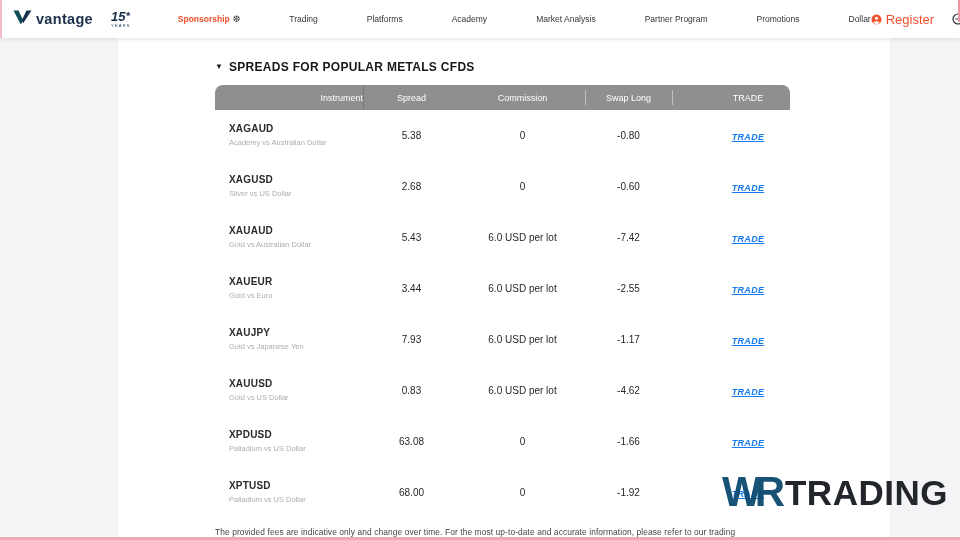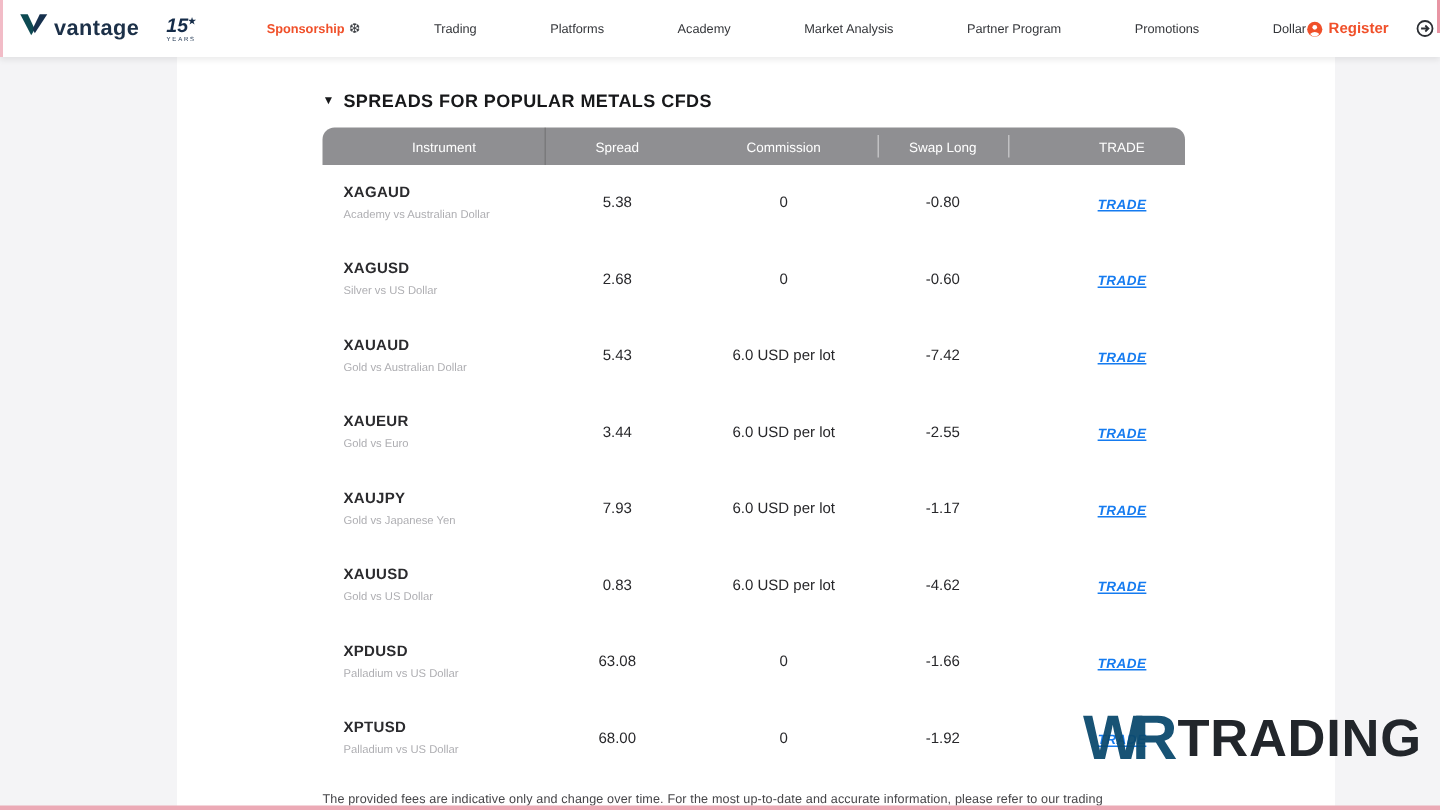--- a/index.html
+++ b/index.html
@@ -25,21 +25,21 @@
   .badge15 .num .star { font-size:6px; vertical-align:super; font-style:normal; }
   .badge15 .yrs { font-size:4px; letter-spacing:1.2px; color:#152c49; margin-top:1px; }
 
   .nav { display:flex; align-items:center; margin-left:13px; gap:15px; }
   .nav-item { font-size:8.5px; font-weight:500; color:#333539; cursor:pointer; white-space:nowrap;padding-left:34px; }
   .nav-item.hot { color:#f0502a; font-weight:700; display:flex; align-items:center; gap:3px; }
   .knot { font-size:9px; color:#3a3d42; font-weight:400; }
 
   .top-actions { margin-left:auto; display:flex; align-items:center; margin-right:4px; }
   .act { display:flex; align-items:center; gap:4px; cursor:pointer; }
-  .act .lbl { font-size:10px; font-weight:700; }
+  .act .lbl { font-size:13px; font-weight:400; }
   .register { color:#f0502a; margin-right:18px; }
   .login { color:#2b2e33; }
   .vdiv { width:1px; height:11px; background:#d8d8da; margin:0 13px; }
   .lang { font-size:8.5px; font-weight:700; color:#25282c; cursor:pointer; }
   .search-wrap { width:14px; height:20px; margin-left:12px; overflow:visible; cursor:pointer; }
 
   
   .panel {
     position:absolute; left:118px; top:38px; width:772px; height:502px;
     background:#ffffff;
@@ -56,21 +56,21 @@
   .spread-table { position:absolute; left:215px; top:85px; width:575px; z-index:4; }
   .thead {
     position:relative;
     display:grid; grid-template-columns:148px 97px 125px 87px 118px;
     height:25px; align-items:center;
     background:#8f8f92; color:#ffffff;
     border-radius:8px 8px 0 0;
     font-size:9px; font-weight:500;
   }
   .thead .hc { text-align:center; }
-  .thead .hc.first { text-align:center; padding-left:14px; }
+  .thead .hc.first { text-align:right; padding-left:14px; }
   .thead .hc.last { transform:translateX(17px); }
   .hsep { position:absolute; top:0; bottom:0; width:1px; background:rgba(60,60,60,.25); }
   .hsep.s1 { left:148px; }
   .hsep.faint { top:5px; bottom:5px; background:rgba(255,255,255,.45); }
   .hsep.s2 { left:370px; }
   .hsep.s3 { left:457px; }
 
   .trow {
     display:grid; grid-template-columns:148px 97px 125px 87px 118px;
     height:48px; align-items:center;

